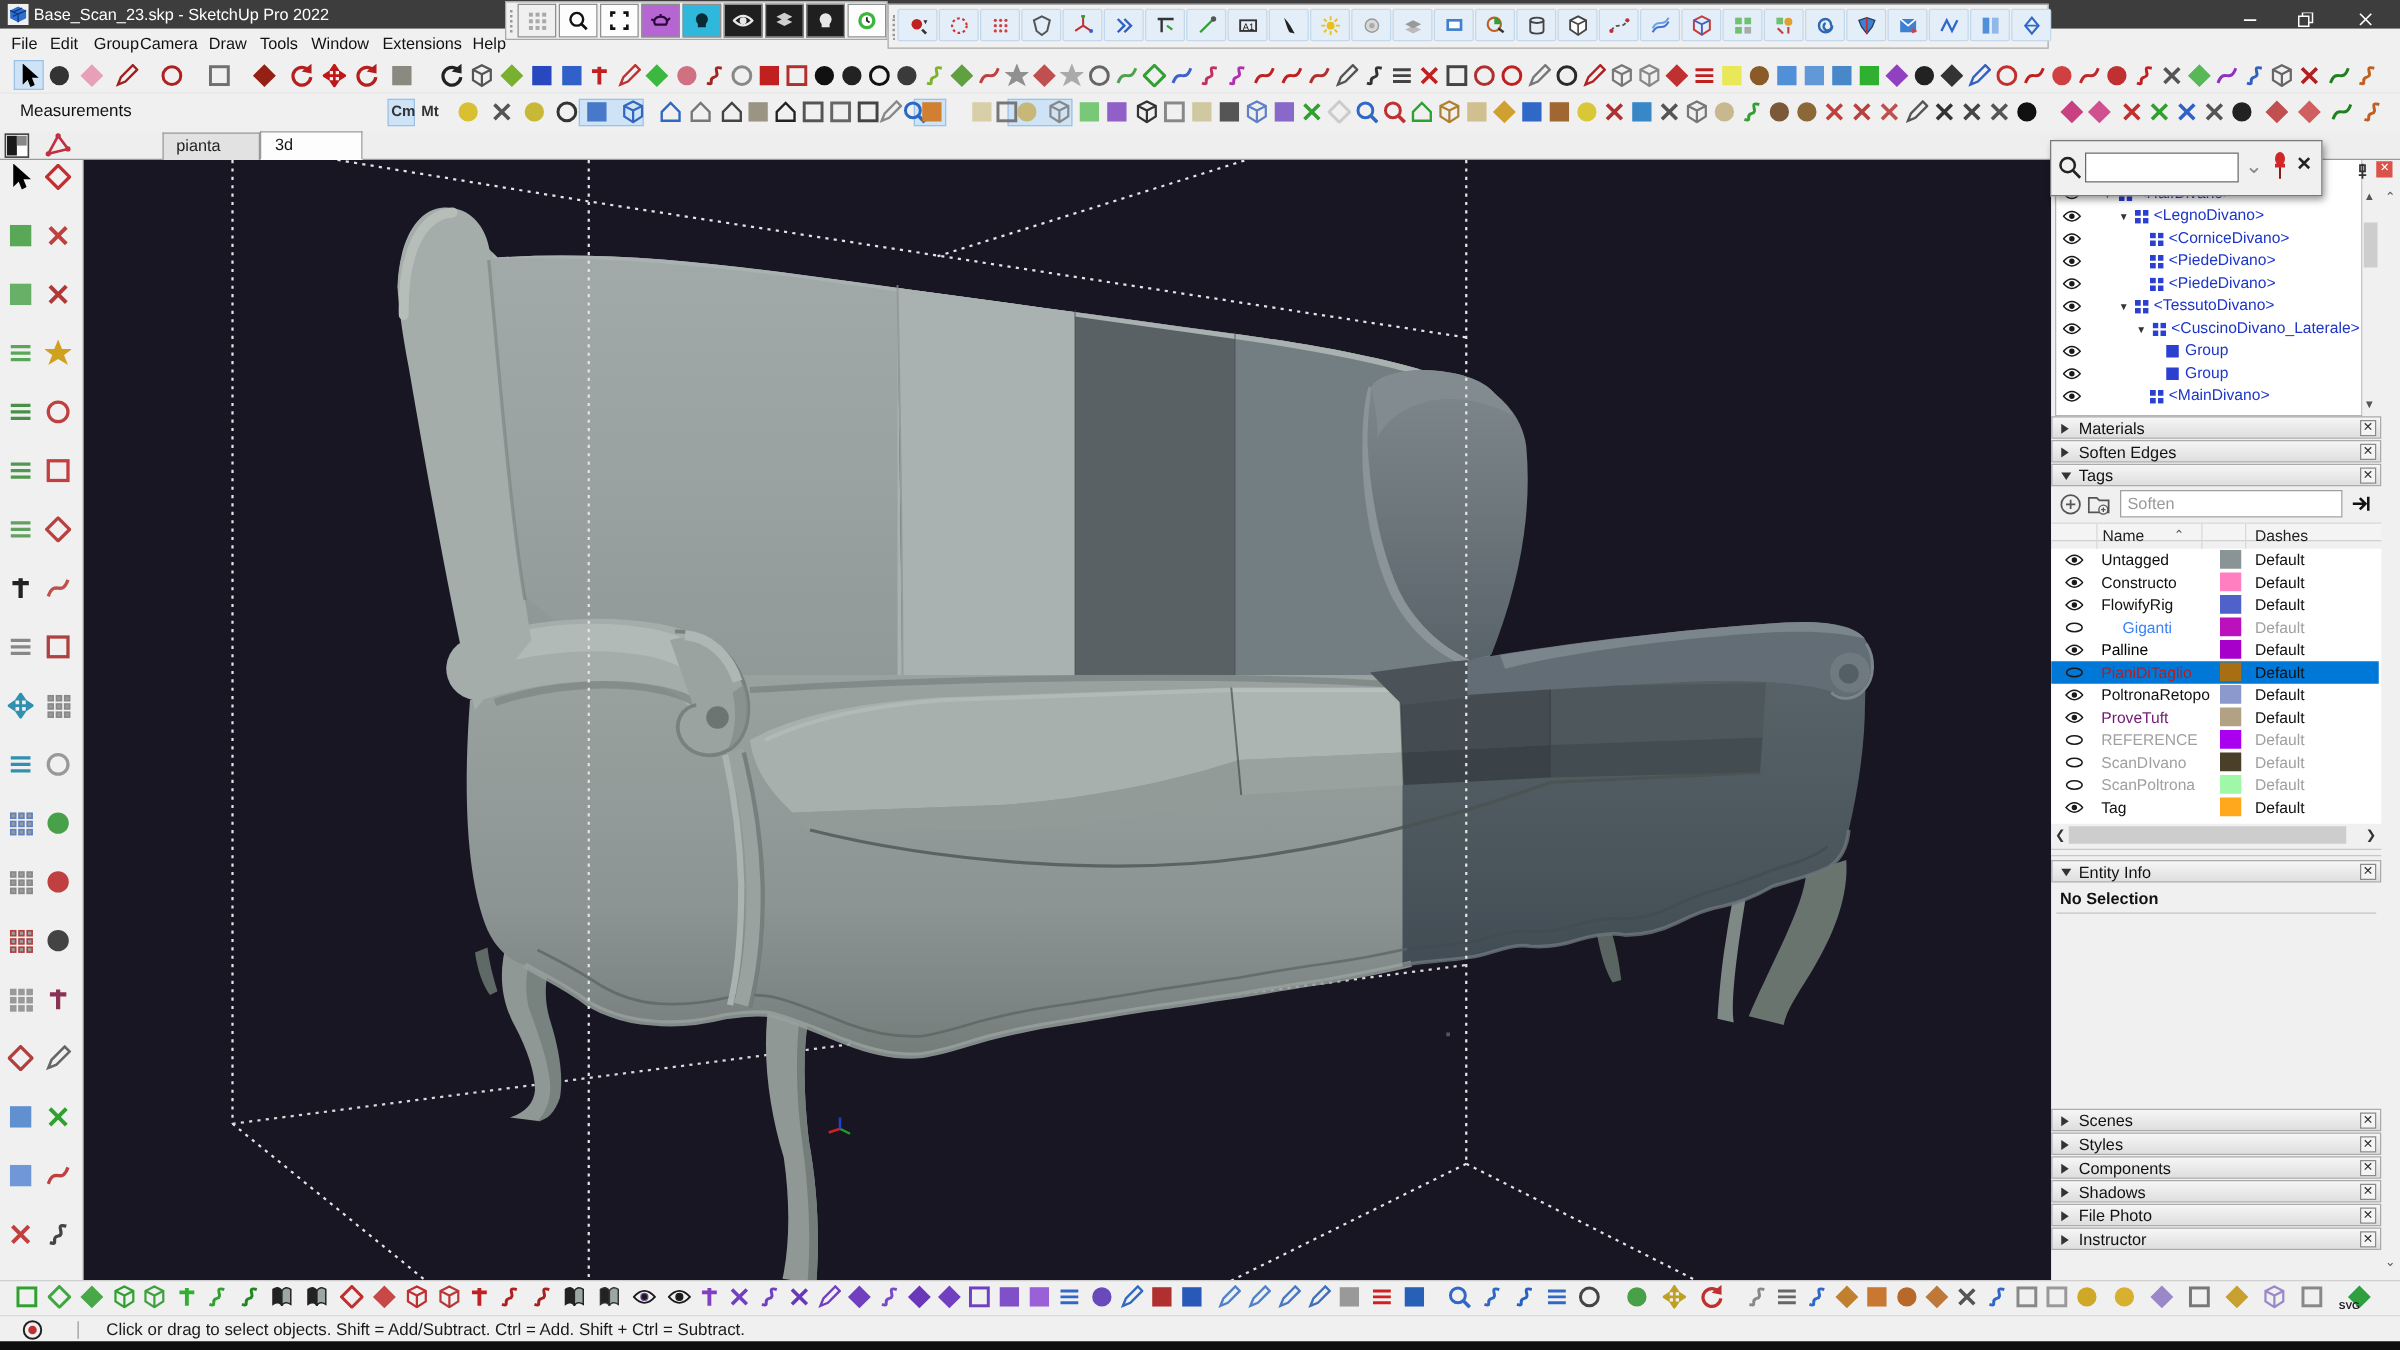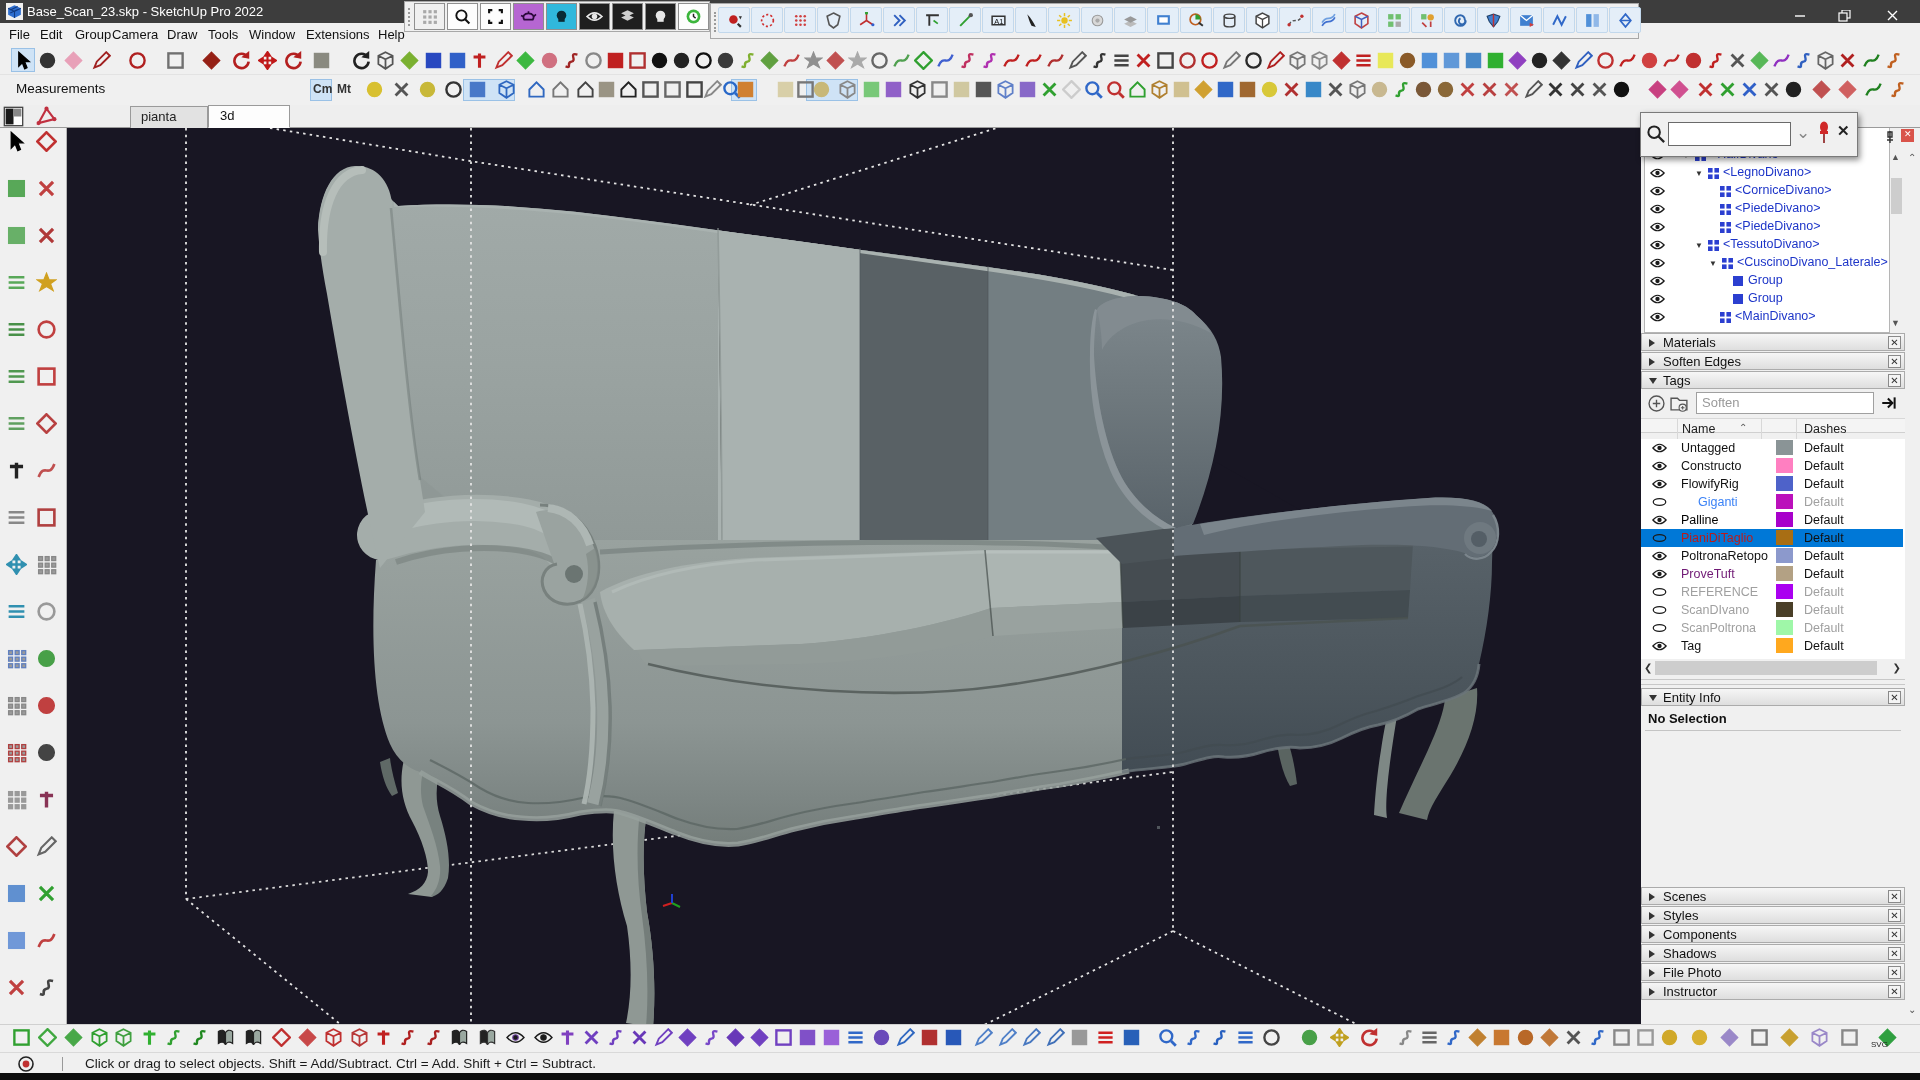--- a/index.html
+++ b/index.html
@@ -1585,21 +1585,21 @@
   </svg>
 <svg class="tool" style="left:1810px;top:1028px" width="19" height="19" viewBox="0 0 16 16" fill="#9a88c8" stroke="#9a88c8">
     <use href="#i-cube"></use>
   </svg>
 <svg class="tool" style="left:1840px;top:1028px" width="19" height="19" viewBox="0 0 16 16" fill="#888" stroke="#888">
     <use href="#i-sq"></use>
   </svg>
 <svg class="tool" style="left:1878px;top:1028px" width="19" height="19" viewBox="0 0 16 16" fill="#2f9f3f" stroke="#2f9f3f">
     <use href="#i-fdiam"></use>
   </svg>
-<span class="abs" style="left:1871px;top:1040px;font-size:8px;font-weight:normal;color:#222">SVG</span>
+<span class="abs" style="left:1871px;top:1040px;font-size:8px;font-weight:bold;color:#222">SVG</span>
 
 <div class="abs" id="statusbar">
 <svg class="tool" style="left:18px;top:3px" width="16" height="16" viewBox="0 0 16 16">
       <circle cx="8" cy="8" r="7" fill="none" stroke="#222" stroke-width="1.6"></circle>
       <circle cx="8" cy="8" r="3.4" fill="#c03030"></circle>
     </svg>
 <div class="abs" style="left:62px;top:4px;width:1px;height:14px;background:#999"></div>
 <span class="txt">Click or drag to select objects. Shift = Add/Subtract. Ctrl = Add. Shift + Ctrl = Subtract.</span>
 </div>
 <div class="abs" id="bottomstrip"></div>

